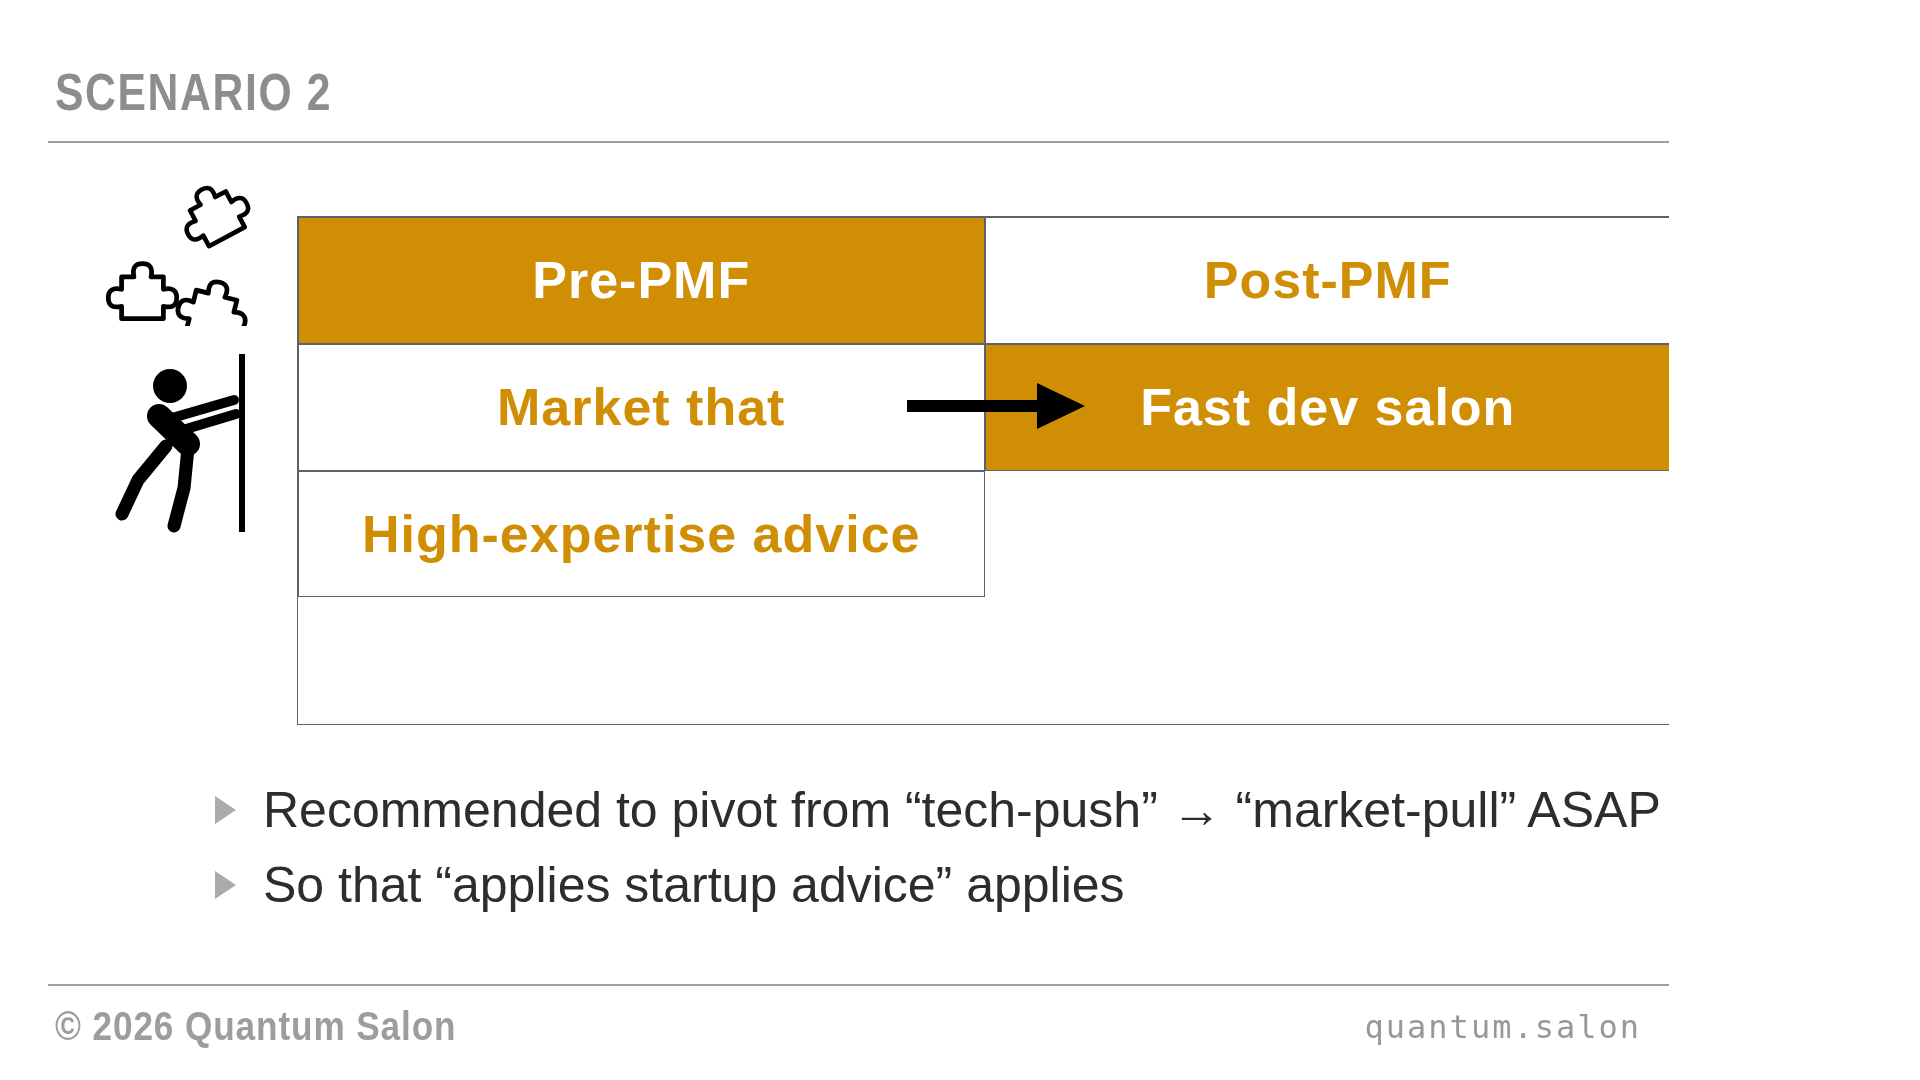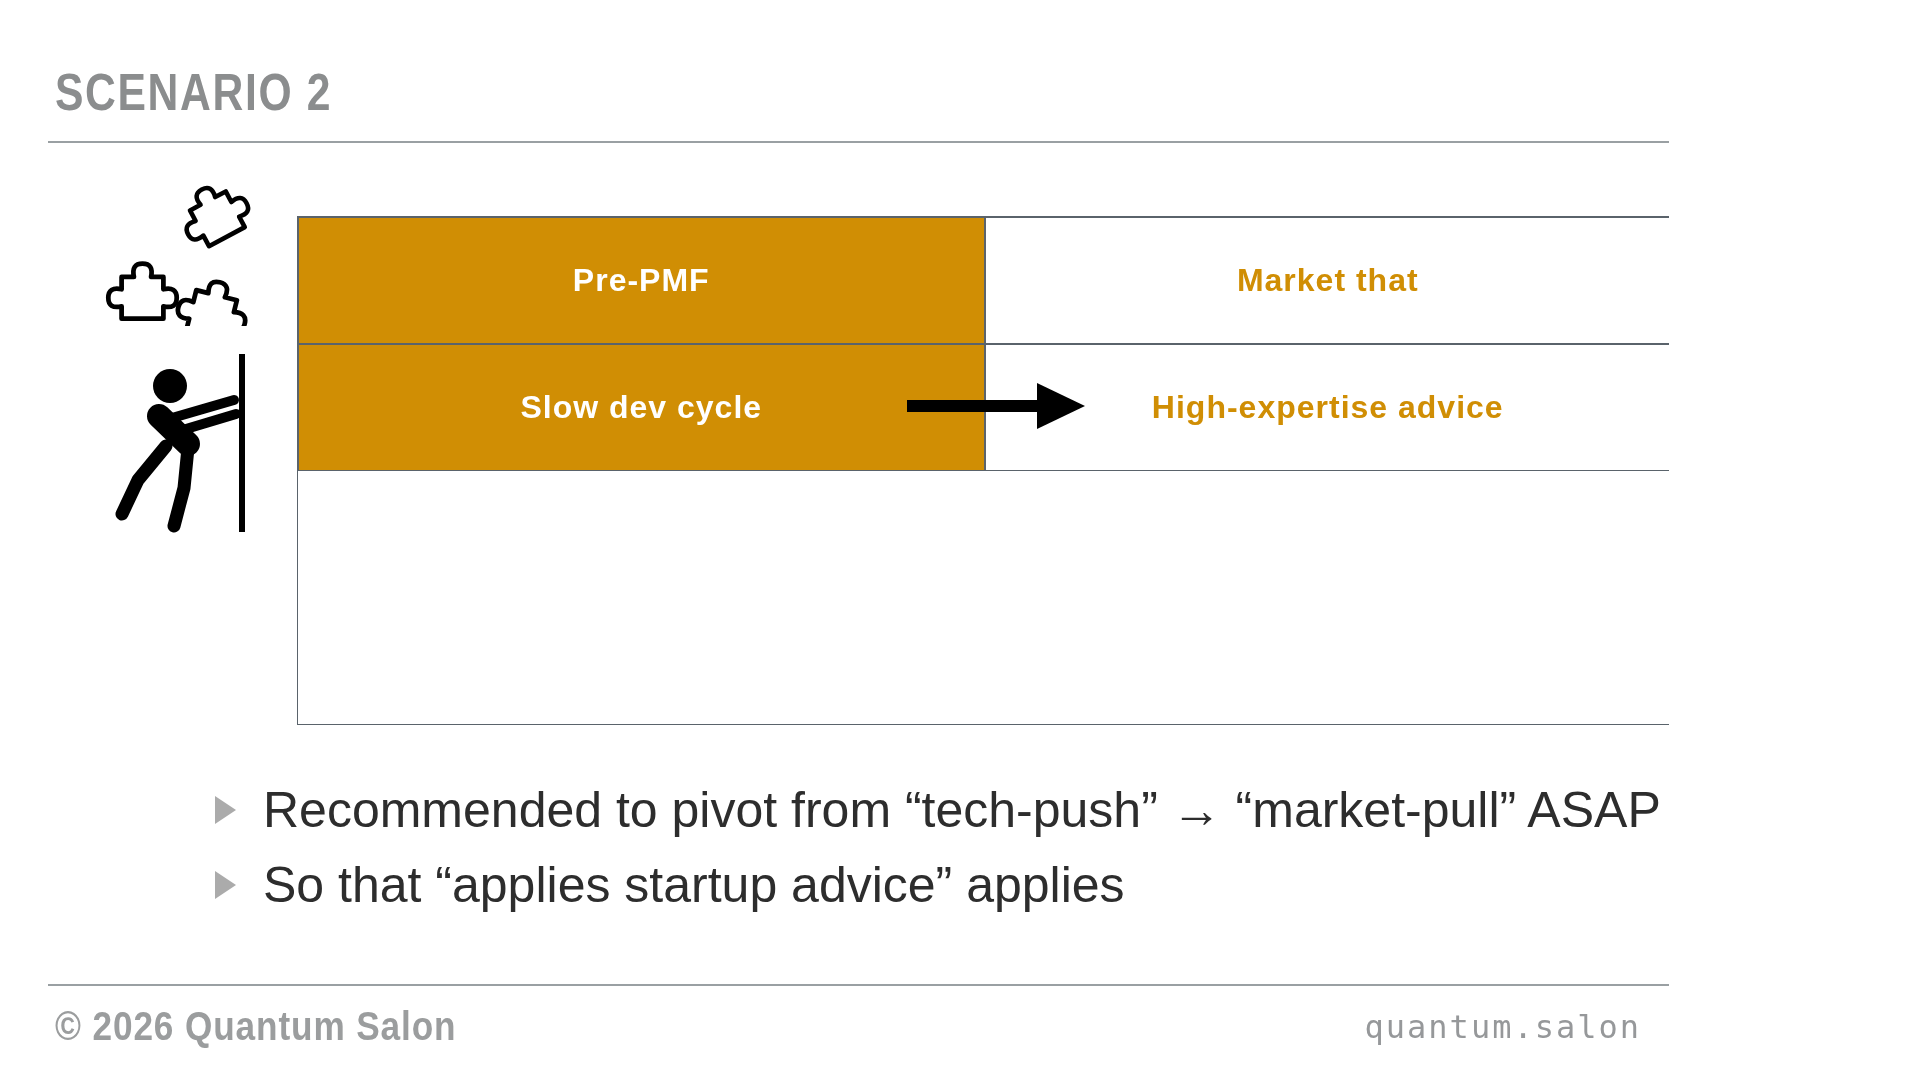--- a/index.html
+++ b/index.html
@@ -30,21 +30,21 @@
     position:absolute;left:297px;top:216px;width:1375px;height:509px;
     display:grid;
     grid-template-columns:1fr 1fr;
     grid-template-rows:repeat(4,1fr);
     border:1px solid #5a636b;
     box-sizing:border-box;
   }
   .cell{
     border:1px solid #5a636b;
     display:flex;align-items:center;justify-content:center;
-    font-size:32px;font-weight:700;letter-spacing:1px;
+    font-size:52px;font-weight:700;letter-spacing:1px;
     color:#d08e04;background:#ffffff;
     white-space:nowrap;
   }
   .cell.gold{background:#d08e04;color:#ffffff;}
 
   
   .pivot-arrow{position:absolute;left:907px;top:383px;width:178px;height:46px;}
   .pivot-arrow .shaft{
     position:absolute;left:0;top:17px;width:132px;height:12px;background:#000;
   }
@@ -131,22 +131,23 @@
         <path d="M60,70 L122,52" stroke-width="10"></path>
         <path d="M64,84 L124,66" stroke-width="10"></path>
         <path d="M54,98 L26,132 L10,166" stroke-width="13"></path>
         <path d="M76,100 L72,140 L62,178" stroke-width="13"></path>
       </g>
     </svg>
   </div>
 
   <div class="matrix">
     <div class="cell gold">Pre-PMF</div>
+    <div class="cell">Post-PMF</div>
     <div class="cell">Market that</div>
-    <div class="cell gold">Slow dev cycle</div>
+    <div class="cell gold">Fast dev salon</div>
     <div class="cell">High-expertise advice</div>
   </div>
 
   <div class="pivot-arrow">
     <div class="shaft"></div>
     <div class="head"></div>
   </div>
 
   <div class="icon-hare">
     <svg width="215" height="150" viewBox="0 0 215 150">

